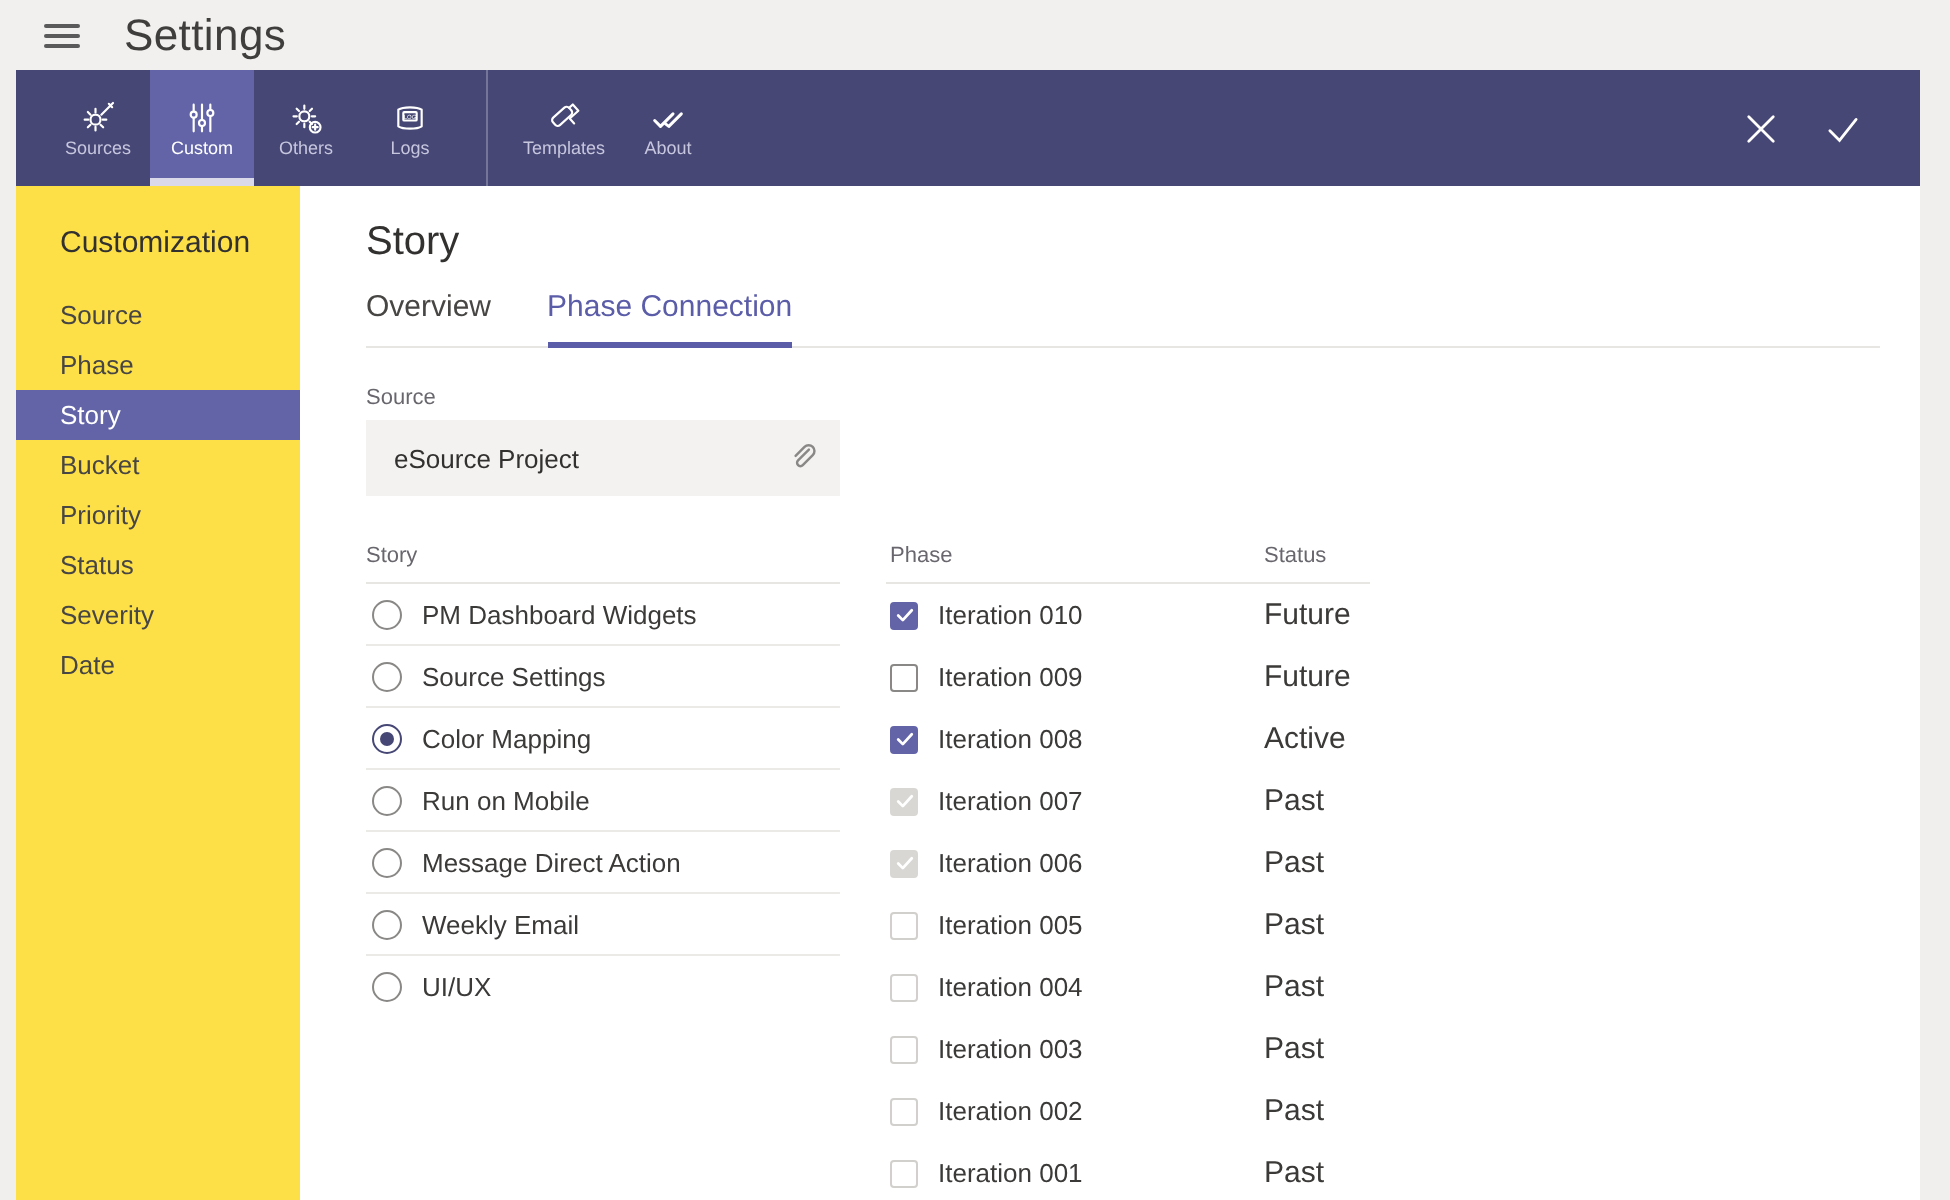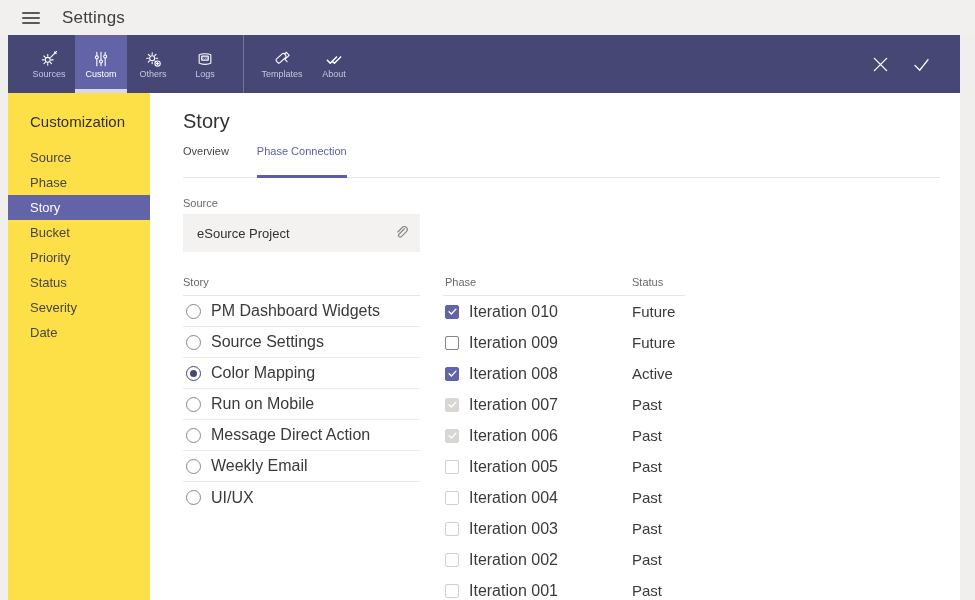--- a/index.html
+++ b/index.html
@@ -8,21 +8,21 @@
     font-family:"Liberation Sans", sans-serif;
     background:#f0efed;
     position:relative;
     overflow:hidden;
     color:#3b3a39;
   }
   
   .app-header { position:absolute; top:0; left:0; width:975px; height:35px; background:#f1f0ee; display:flex; align-items:center; }
   .hamburger { width:18px; height:12px; margin-left:22px; display:flex; flex-direction:column; justify-content:space-between; cursor:pointer; }
   .hamburger span { display:block; height:2px; background:#5a5a5a; border-radius:1px; }
-  .app-title { margin-left:22px; font-size:17px; color:#3f3e3d; letter-spacing:0.2px; }
+  .app-title { margin-left:22px; font-size:22px; color:#3f3e3d; letter-spacing:0.2px; }
   
   .toolbar { position:absolute; top:35px; left:8px; width:952px; height:58px; background:#464775; display:flex; align-items:stretch; padding-left:15px; }
   .tool-item { width:52px; display:flex; flex-direction:column; align-items:center; justify-content:center; gap:0; cursor:pointer; position:relative; }
   .tool-item svg { width:20px; height:20px; stroke:#fff; fill:none; stroke-width:1.3; stroke-linecap:round; stroke-linejoin:round; }
   .tool-item .tool-label { font-size:9px; color:#c7c6df; }
   .tool-item.active { background:#6264a7; }
   .tool-item.active .tool-label { color:#ffffff; }
   .tool-item.active .active-indicator { position:absolute; bottom:0; left:0; width:100%; height:4px; background:#d9d9e9; }
   .tool-sep { width:1px; background:rgba(255,255,255,0.25); margin:0 12px; }
   .toolbar-right { margin-left:auto; display:flex; align-items:center; gap:20px; padding-right:28px; }
@@ -30,37 +30,37 @@
   
   .sidebar { position:absolute; top:93px; left:8px; width:142px; bottom:0; background:#fde047; padding-top:20px; }
   .sidebar-title { font-size:15px; color:#323130; padding-left:22px; }
   .sidebar-items { margin-top:15px; }
   .sidebar-item { height:25px; line-height:25px; padding-left:22px; font-size:13px; color:#484644; cursor:pointer; }
   .sidebar-item.selected { background:#6264a7; color:#ffffff; }
   
   .main { position:absolute; top:93px; left:150px; width:810px; bottom:0; background:#ffffff; padding:17px 20px 0 33px; }
   .page-title { font-size:20px; color:#323130; font-weight:400; }
   .tab-bar { margin-top:12px; display:flex; gap:28px; border-bottom:1px solid #e8e6e3; }
-  .tab { font-size:11px; color:#484644; padding-bottom:18px; border-bottom:3px solid transparent; margin-bottom:-1px; cursor:pointer; }
+  .tab { font-size:15px; color:#484644; padding-bottom:9px; border-bottom:3px solid transparent; margin-bottom:-1px; cursor:pointer; }
   .tab.active { color:#5b5da8; border-bottom-color:#5b5da8; }
   .field-label, .col-header { font-size:11px; color:#69676d; }
   .source-block { margin-top:19px; }
   .source-field { margin-top:5px; width:237px; height:38px; background:#f3f2f1; display:flex; align-items:center; cursor:pointer; }
   .source-field .field-value { font-size:13px; color:#323130; padding-left:14px; flex:1; }
   .source-field svg { width:14px; height:14px; margin-right:11px; stroke:#8a8886; fill:none; stroke-width:1.4; stroke-linecap:round; }
   .columns { margin-top:20px; display:flex; }
   .story-col { width:237px; }
   .phase-col { width:242px; margin-left:23px; }
   .col-headrow { height:24px; border-bottom:1px solid #e8e6e3; position:relative; }
   .col-headrow .col-header { position:absolute; bottom:7px; left:0; }
   .phase-col .col-headrow .status-header { left:189px; }
   .phase-col .col-headrow .col-header:first-child { left:2px; }
   .story-row { height:31px; display:flex; align-items:center; border-bottom:1px solid #eceae7; padding-left:3px; cursor:pointer; }
   .story-row:last-child { border-bottom:none; }
-  .row-label { font-size:16px; color:#3b3a39; margin-left:10px; }
+  .row-label { font-size:13px; color:#3b3a39; margin-left:10px; }
   .radio { width:15px; height:15px; border-radius:50%; border:1px solid #8a8886; position:relative; flex:none; background:#fff; }
   .radio.selected { border:1px solid #464775; }
   .radio.selected::after { content:""; position:absolute; top:3px; left:3px; width:7px; height:7px; border-radius:50%; background:#464775; }
   .phase-row { height:31px; display:flex; align-items:center; padding-left:2px; position:relative; cursor:pointer; }
   .checkbox { width:14px; height:14px; border:1px solid #8a8886; border-radius:2px; background:#fff; flex:none; display:flex; align-items:center; justify-content:center; }
   .checkbox svg { width:11px; height:11px; display:none; }
   .checkbox.checked { background:#6264a7; border-color:#6264a7; }
   .checkbox.checked svg { display:block; }
   .checkbox.disabled.checked { background:#d9d7d4; border-color:#d9d7d4; }
   .checkbox.disabled:not(.checked) { border-color:#d2d0cd; }

